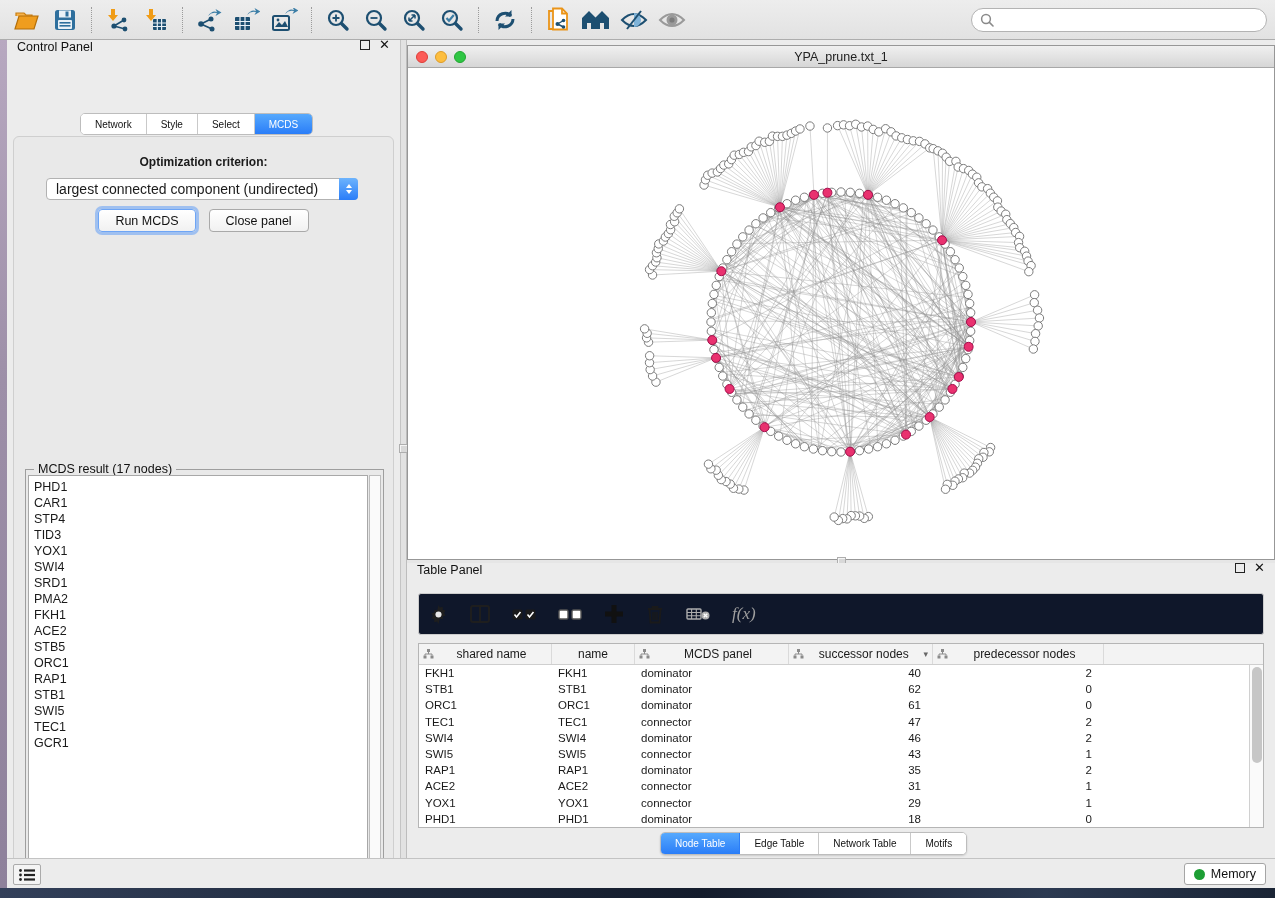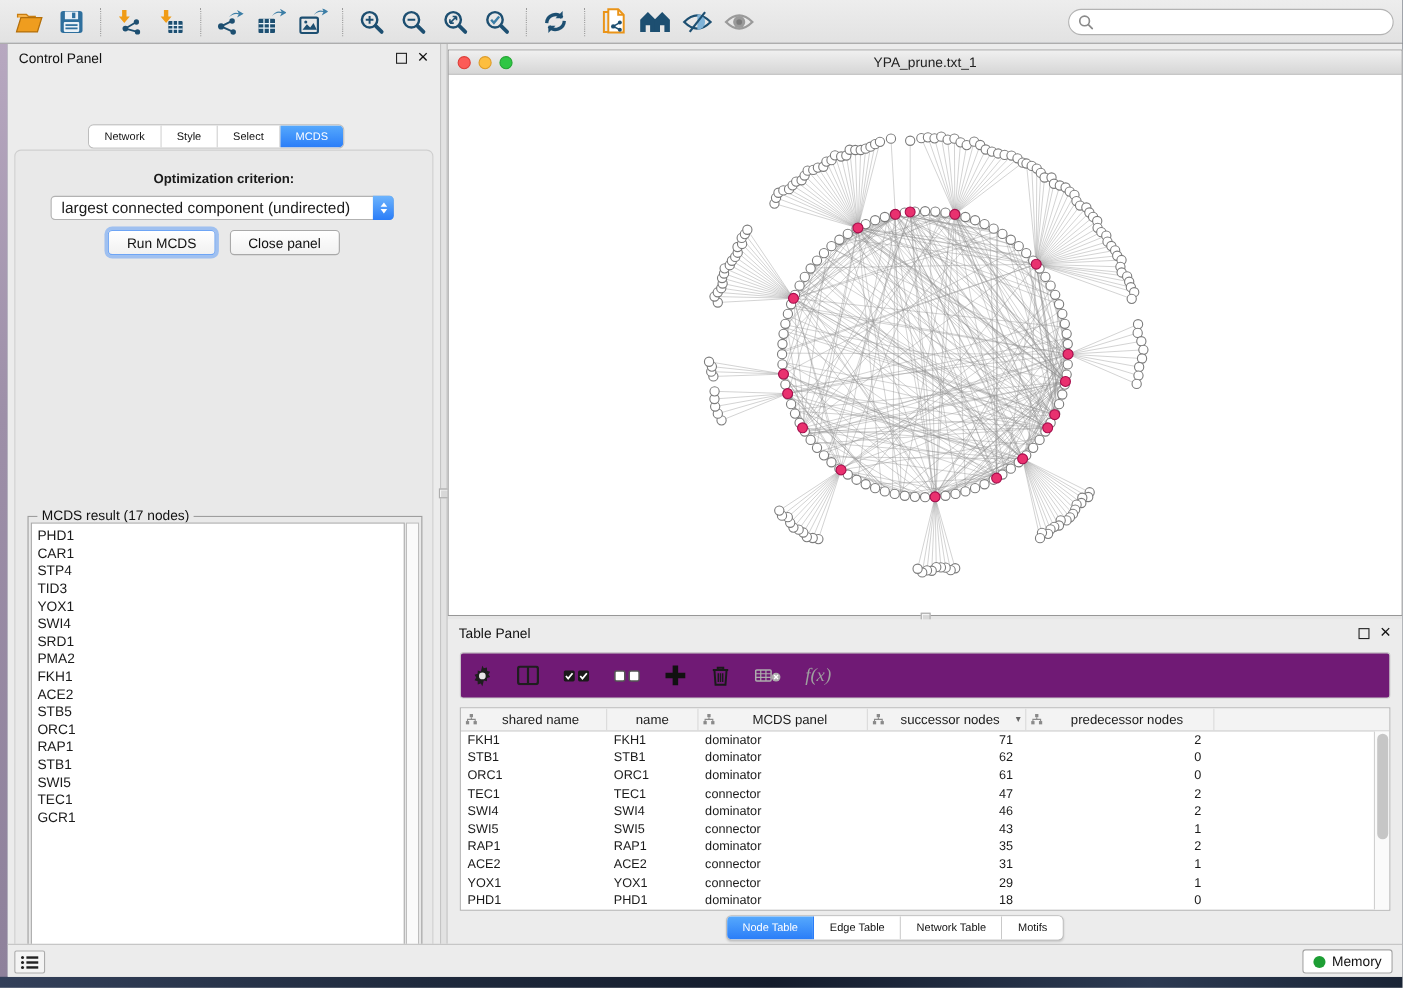--- a/index.html
+++ b/index.html
@@ -21,21 +21,21 @@
 
   
   .wall-left { position:absolute; left:0; top:40px; width:7px; height:848px;
                background:linear-gradient(180deg,#b7a8c0,#9d8fa8 40%,#8e819b); }
 
   
   .app { position:absolute; left:7px; top:40px; width:1268px; height:848px; background:#ececec; }
 
   
   .cpanel { position:absolute; left:0; top:0; width:393px; height:818px; background:#ececec; }
-  .panel-titlebar { height:26px; display:flex; align-items:center; padding:0 10px; }
+  .panel-titlebar { height:26px; display:flex; align-items:flex-start; padding:0 10px; }
   .panel-title { font-size:12.5px; color:#111; }
   .panel-wicons { margin-left:auto; display:flex; gap:9px; align-items:center; }
   .wicon-float { width:10px; height:10px; border:1.6px solid #222; }
   .wicon-close { font-size:13px; font-weight:bold; color:#111; line-height:10px;
                  font-family:"DejaVu Sans",sans-serif; }
   .seg-tabs { position:absolute; display:flex; background:#fff; border:1px solid #bdbdbd;
               border-radius:5px; overflow:hidden; height:22px; z-index:3; }
   .seg { padding:0 14px; display:flex; align-items:center; font-size:10px; color:#111;
          border-right:1px solid #c9c9c9; background:#fff; }
   .seg:last-child { border-right:none; }
@@ -88,21 +88,21 @@
   .net-title { position:absolute; left:0; right:0; text-align:center; font-size:12.5px; color:#222; }
   .netview { position:relative; width:866px; height:491px; background:#fff; }
 
   
   .hsplit { position:absolute; left:400px; top:520px; width:868px; height:3px; background:#e6e6e6; }
   .hsplit .split-handle { left:430px; top:-3px; }
 
   
   .tpanel { position:absolute; left:400px; top:523px; width:868px; height:295px; background:#ececec; }
   .ttoolbar { position:absolute; left:11px; top:30px; width:846px; height:42px;
-              background:#701a75; border:1px solid #cccccc; border-radius:3px;
+              background:#0f172a; border:1px solid #cccccc; border-radius:3px;
               display:flex; align-items:center; padding:0 10px; gap:22px; }
   .ticon { display:flex; align-items:center; justify-content:center; height:26px; }
   .fx { font-family:"Liberation Serif",serif; font-style:italic; font-size:17px; color:#9f9f9f; }
   .ntable { position:absolute; left:11px; top:80px; width:846px; height:185px; background:#fff;
             border:1px solid #b5b5b5; overflow:hidden; }
   .thead { display:flex; height:21px; background:#f3f3f3; border-bottom:1px solid #cfcfcf; }
   .th { display:flex; align-items:center; border-right:1px solid #dadada; padding:0 4px; gap:2px; }
   .th .lbl { flex:1; text-align:center; font-size:12px; color:#1a1a1a; white-space:nowrap; overflow:hidden; }
   .sortv { font-size:9px; color:#666; font-family:"DejaVu Sans",sans-serif; }
   .trow { display:flex; height:16.2px; align-items:center; }
@@ -1162,21 +1162,21 @@
               <path d="M5.5 3 v2 M2 6.5 V5 h7 v1.5" stroke="#8a8a8a" fill="none"></path>
             </svg>
             <span class="lbl">predecessor nodes</span>
           </div>
         </div>
       <div id="table-body">
           <div class="trow">
             <div class="td" style="flex: 0 0 133px; width: 133px;">FKH1</div>
             <div class="td" style="flex: 0 0 83px; width: 83px;">FKH1</div>
             <div class="td" style="flex: 0 0 154px; width: 154px;">dominator</div>
-            <div class="td num" style="flex: 0 0 144px; width: 144px;">71</div>
+            <div class="td num" style="flex: 0 0 144px; width: 144px;">40</div>
             <div class="td num" style="flex: 0 0 171px; width: 171px;">2</div>
           </div>
           <div class="trow">
             <div class="td" style="flex: 0 0 133px; width: 133px;">STB1</div>
             <div class="td" style="flex: 0 0 83px; width: 83px;">STB1</div>
             <div class="td" style="flex: 0 0 154px; width: 154px;">dominator</div>
             <div class="td num" style="flex: 0 0 144px; width: 144px;">62</div>
             <div class="td num" style="flex: 0 0 171px; width: 171px;">0</div>
           </div>
           <div class="trow">

